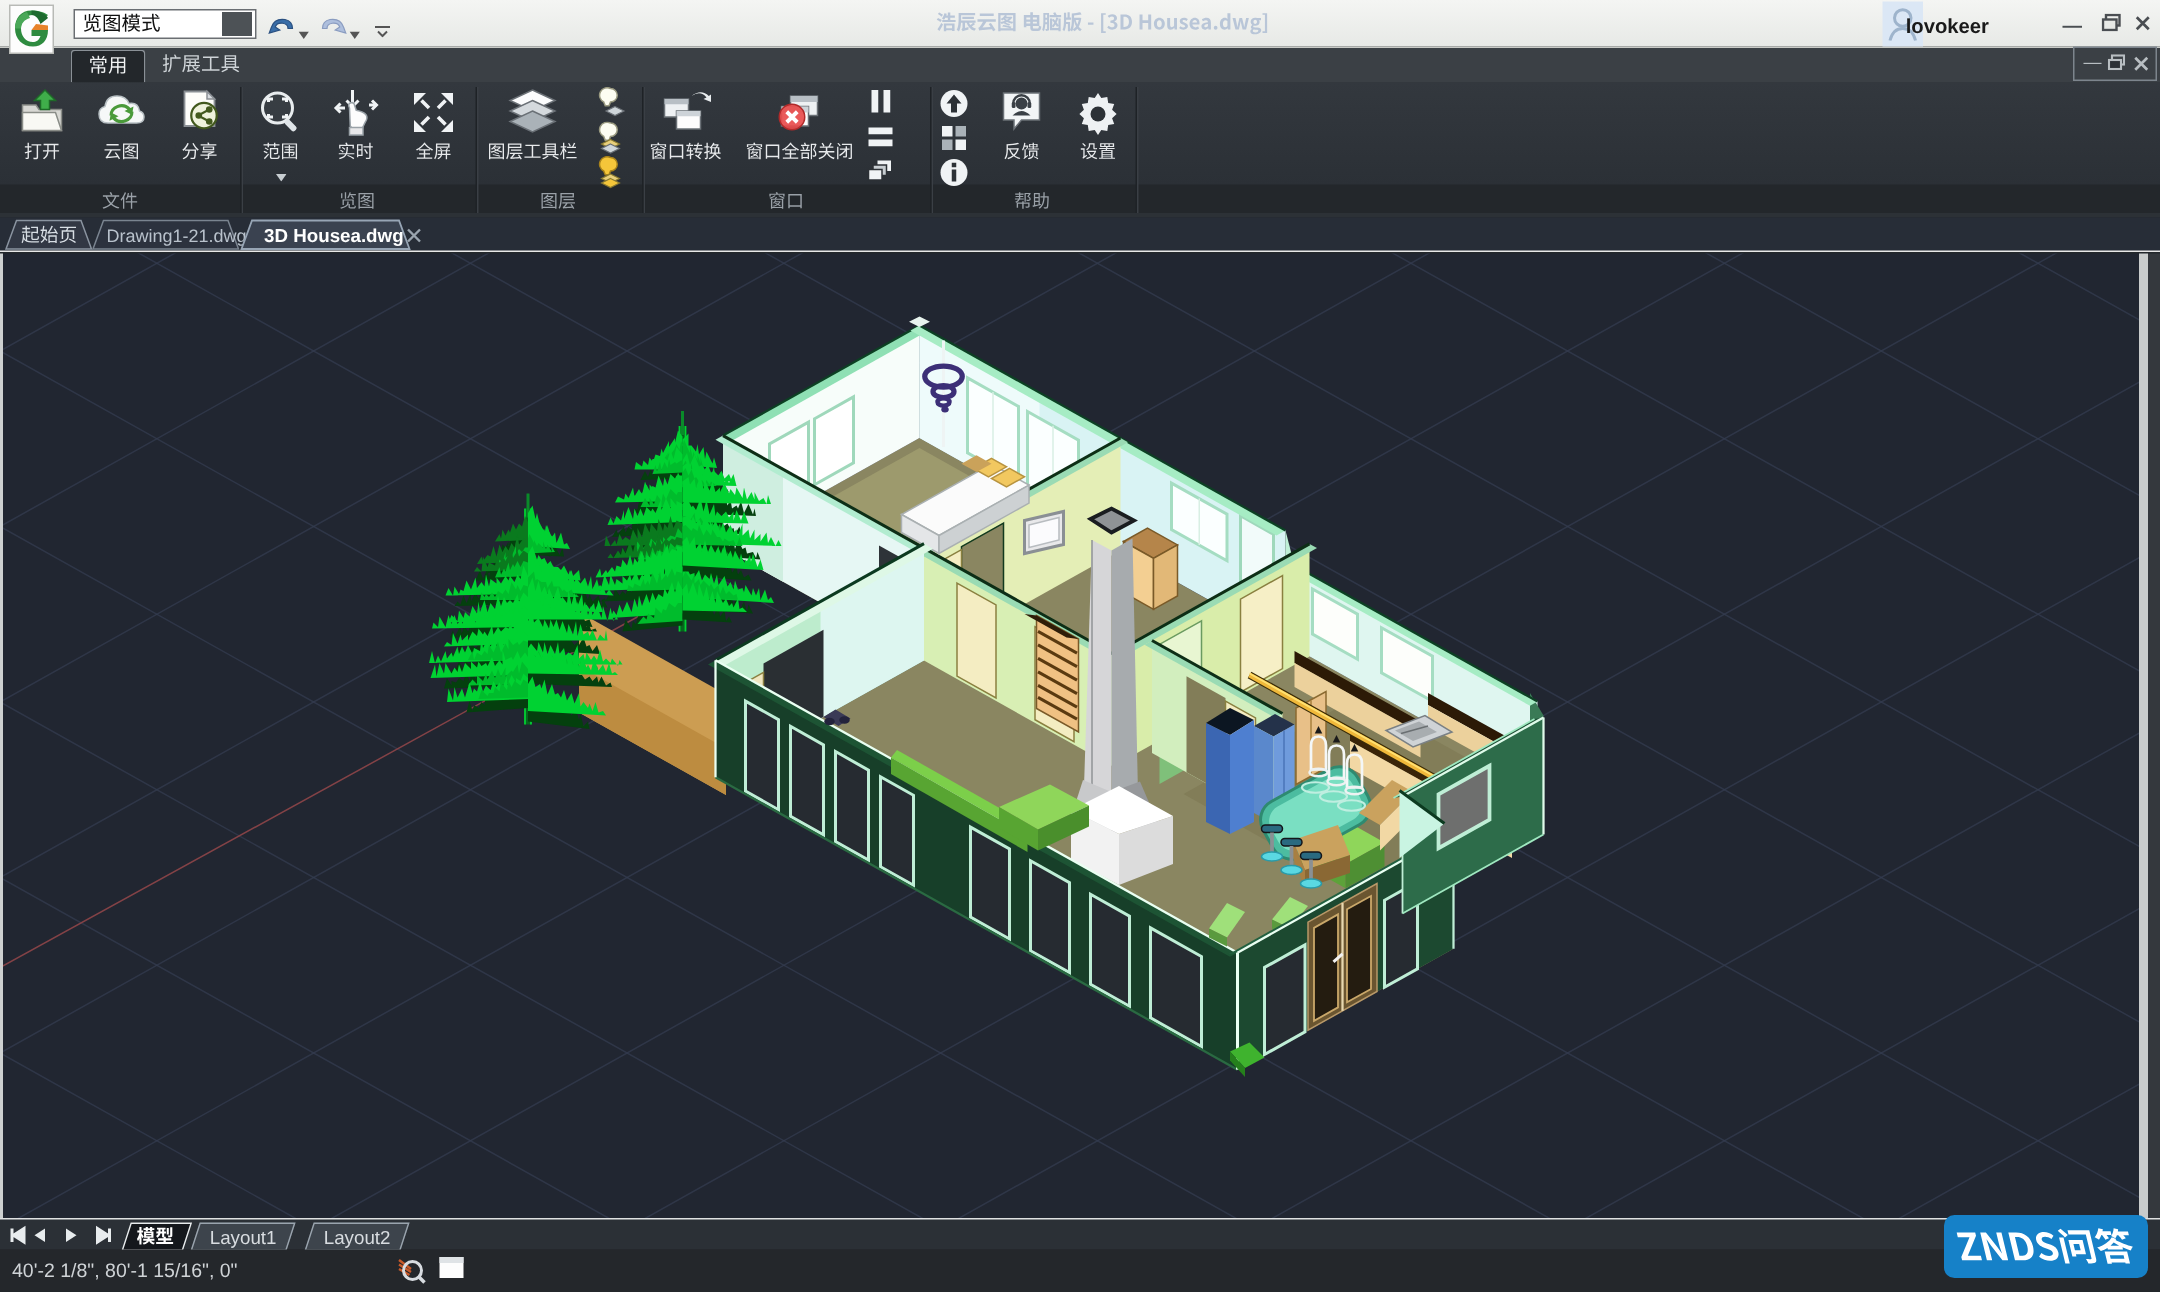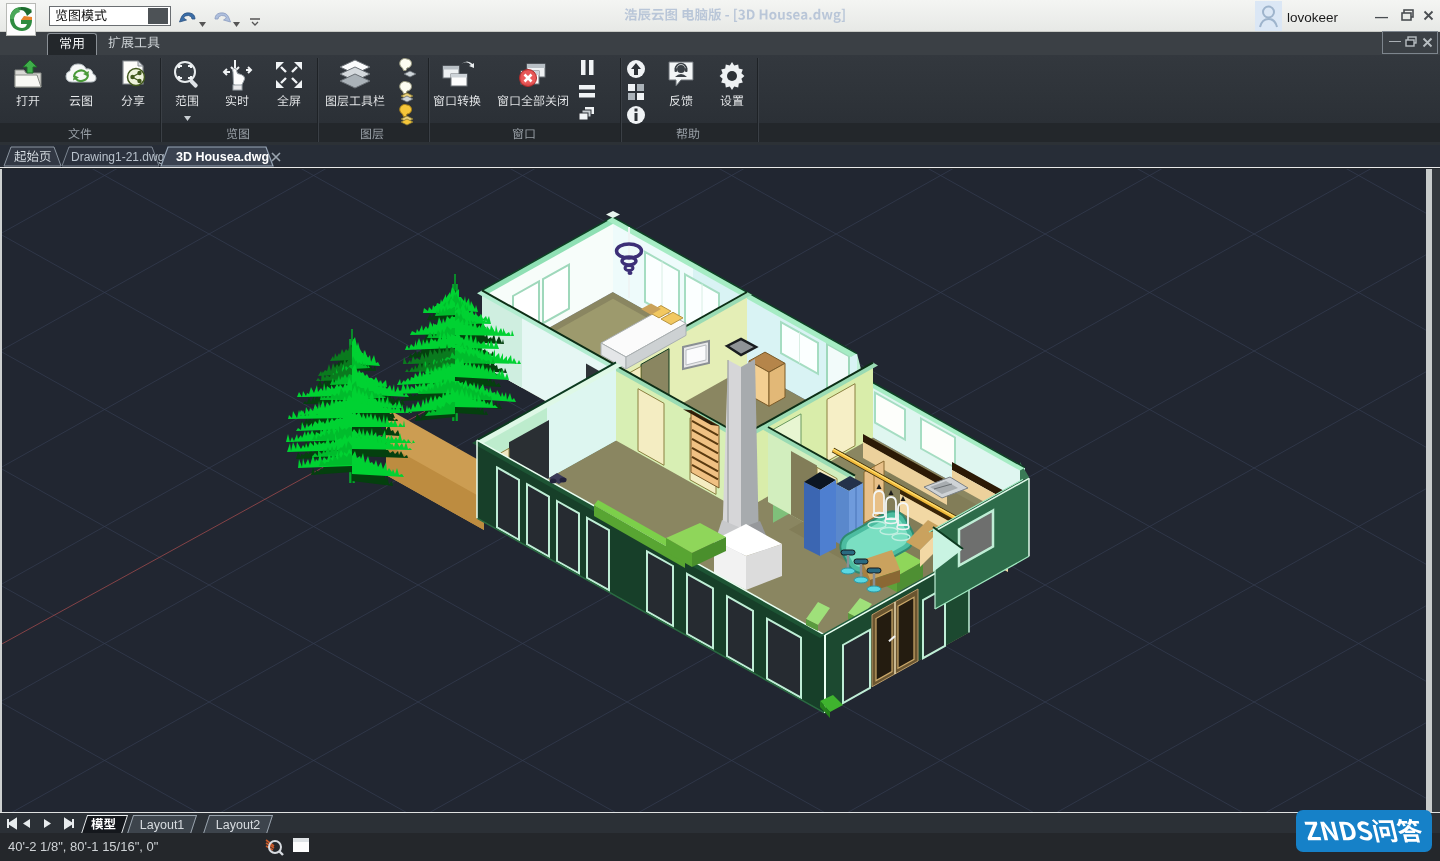--- a/index.html
+++ b/index.html
@@ -2,21 +2,21 @@
 <html><head><meta charset="utf-8">
 <style>
 * { margin:0; padding:0; box-sizing:border-box; }
 html,body { width:1440px; height:861px; overflow:hidden; font-family:"Liberation Sans",sans-serif; background:#23272b; }
 #topbar { position:absolute; left:0; top:0; width:1440px; height:32px;
   background:linear-gradient(#f4f5f3,#e7e9e6); border-bottom:1px solid #c8cac6; }
 #logo { position:absolute; left:6px; top:3px; width:30px; height:33px; background:#fdfdfd; border:1px solid #b8bab6; z-index:5; }
 #mode { position:absolute; left:49px; top:6px; width:122px; height:20px; background:#fff; border:1px solid #6a6e72; font-size:13px; color:#111; padding-left:5px; line-height:18px; }
 #mode .dd { position:absolute; right:2px; top:1px; width:20px; height:16px; background:#4d5256; }
 #title { position:absolute; top:7px; }
-#user { position:absolute; right:102px; top:10px; font-size:13.5px; font-weight:normal; color:#1a1a1a; }
+#user { position:absolute; right:114px; top:10px; font-size:13.5px; font-weight:bold; color:#1a1a1a; }
 #avatar { position:absolute; right:158px; top:1px; width:27px; height:30px; background:#dbe7f5; }
 .winbtn { position:absolute; top:9px; color:#4a4e52; font-size:13px; font-weight:bold; }
 #ribbon { position:absolute; left:0; top:32px; width:1440px; height:113px; background:#2c3136; }
 #rtabs { position:absolute; left:0; top:0; width:1440px; height:23px; background:#3b4045; }
 #rtab1 { position:absolute; left:47px; top:1px; width:50px; height:22px; background:#23272b; border:1px solid #8a9096; border-bottom:none; border-radius:3px 3px 0 0; color:#f2f4f5; font-size:13px; text-align:center; line-height:21px; }
 #rtab2 { position:absolute; left:108px; top:3px; color:#cfd4d8; font-size:13px; }
 #rbody { position:absolute; left:0; top:23px; width:1440px; height:68px; background:linear-gradient(#33383e,#2b3036); }
 #rlabels { position:absolute; left:0; top:91px; width:1440px; height:19px; background:#23272b; }
 .glabel { position:absolute; top:95px; font-size:12px; color:#9aa1a8; }
 .gsep { position:absolute; top:26px; width:1px; height:84px; background:#1e2226; box-shadow:1px 0 0 #3a3f45; }

